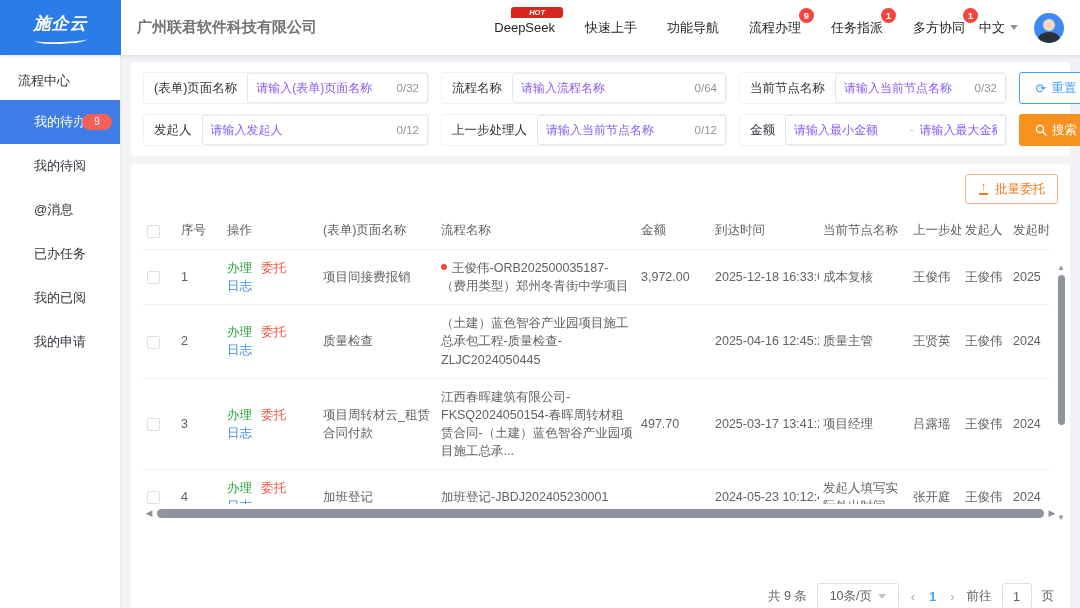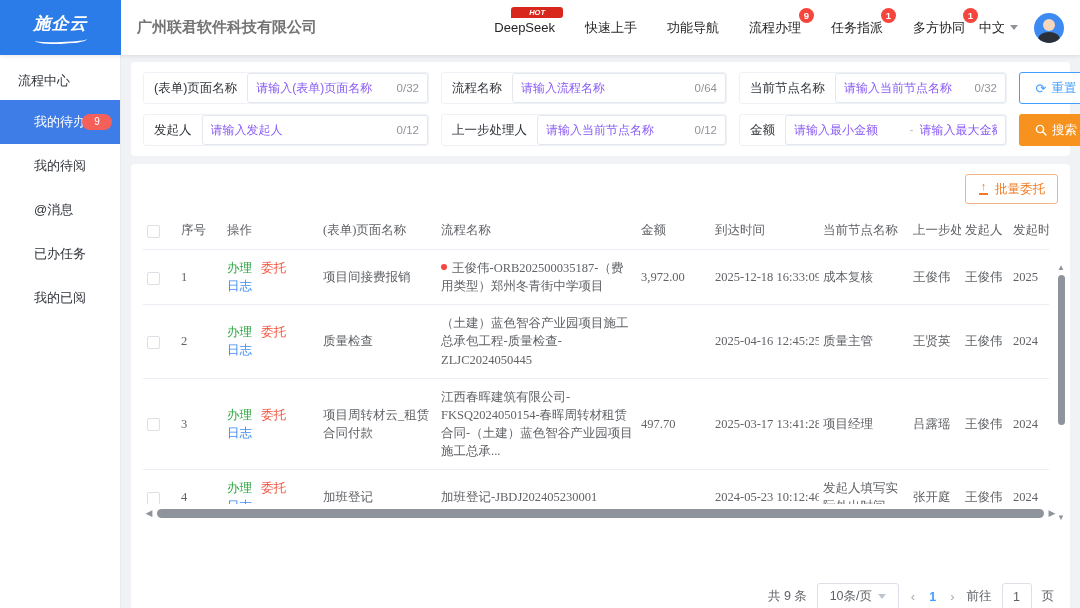--- a/index.html
+++ b/index.html
@@ -66,21 +66,21 @@
   .table-card { position:relative; background:#fff; border-radius:4px; margin-top:8px;
     height:458px; padding:10px 12px 0 12px; }
   .batch-row { display:flex; justify-content:flex-end; margin-bottom:8px; }
   .batch-btn { height:30px; padding:8px 12px; border:1px solid #F5B488; border-radius:3px; background:#fff;
     color:#F2791F; font-size:12.5px; display:flex; align-items:center; gap:6px; cursor:pointer; }
   .upload-icon { display:inline-block; width:11px; height:11px; position:relative; }
   .upload-icon:before { content:""; position:absolute; left:1px; right:1px; bottom:0; height:1.5px; background:#F2791F; }
   .upload-icon:after { content:"\2191"; position:absolute; left:0; right:0; top:-4px; text-align:center;
     color:#F2791F; font-size:11px; font-weight:bold; }
 
-  .table-clip { width:906px; height:292px; overflow:hidden; position:relative;font-family:Liberation Serif, serif; }
+  .table-clip { width:906px; height:292px; overflow:hidden; position:relative; }
   table.grid { border-collapse:collapse; table-layout:fixed; width:936px; }
   table.grid th { font-size:12.5px; color:#606266; font-weight:normal; text-align:left;
     padding:10px 4px; border-bottom:1px solid #EBEEF5; white-space:nowrap; overflow:hidden; }
   table.grid td { font-size:12.5px; color:#606266; padding:9px 4px; border-bottom:1px solid #EBEEF5;
     line-height:1.45; overflow:hidden; vertical-align:middle; }
   .cb { display:inline-block; width:13px; height:13px; border:1px solid #DCDFE6; border-radius:2px;
     background:#fff; cursor:pointer; vertical-align:middle; }
   .op { cursor:pointer; margin-right:9px; white-space:nowrap; }
   .op0 { color:#2DA641; } .op1 { color:#F2543F; } .op2 { color:#3D8BF2; }
   .dot { display:inline-block; width:6px; height:6px; border-radius:50%; background:#F5453D;
@@ -136,20 +136,21 @@
 </div>
 
 <div class="sidebar">
   <div class="side-section">流程中心</div>
   <div id="side-items">
       <div class="side-item active"><span>我的待办</span><span class="side-badge">9</span></div>
       <div class="side-item"><span>我的待阅</span></div>
       <div class="side-item"><span>@消息</span></div>
       <div class="side-item"><span>已办任务</span></div>
       <div class="side-item"><span>我的已阅</span></div>
+      <div class="side-item"><span>我的申请</span></div>
     </div>
 </div>
 
 <div class="main">
 
   <div class="filter-card">
     <div class="fgroup">
       <span class="flabel">(表单)页面名称</span>
       <div class="finput">
         <span class="ph">请输入(表单)页面名称</span>

